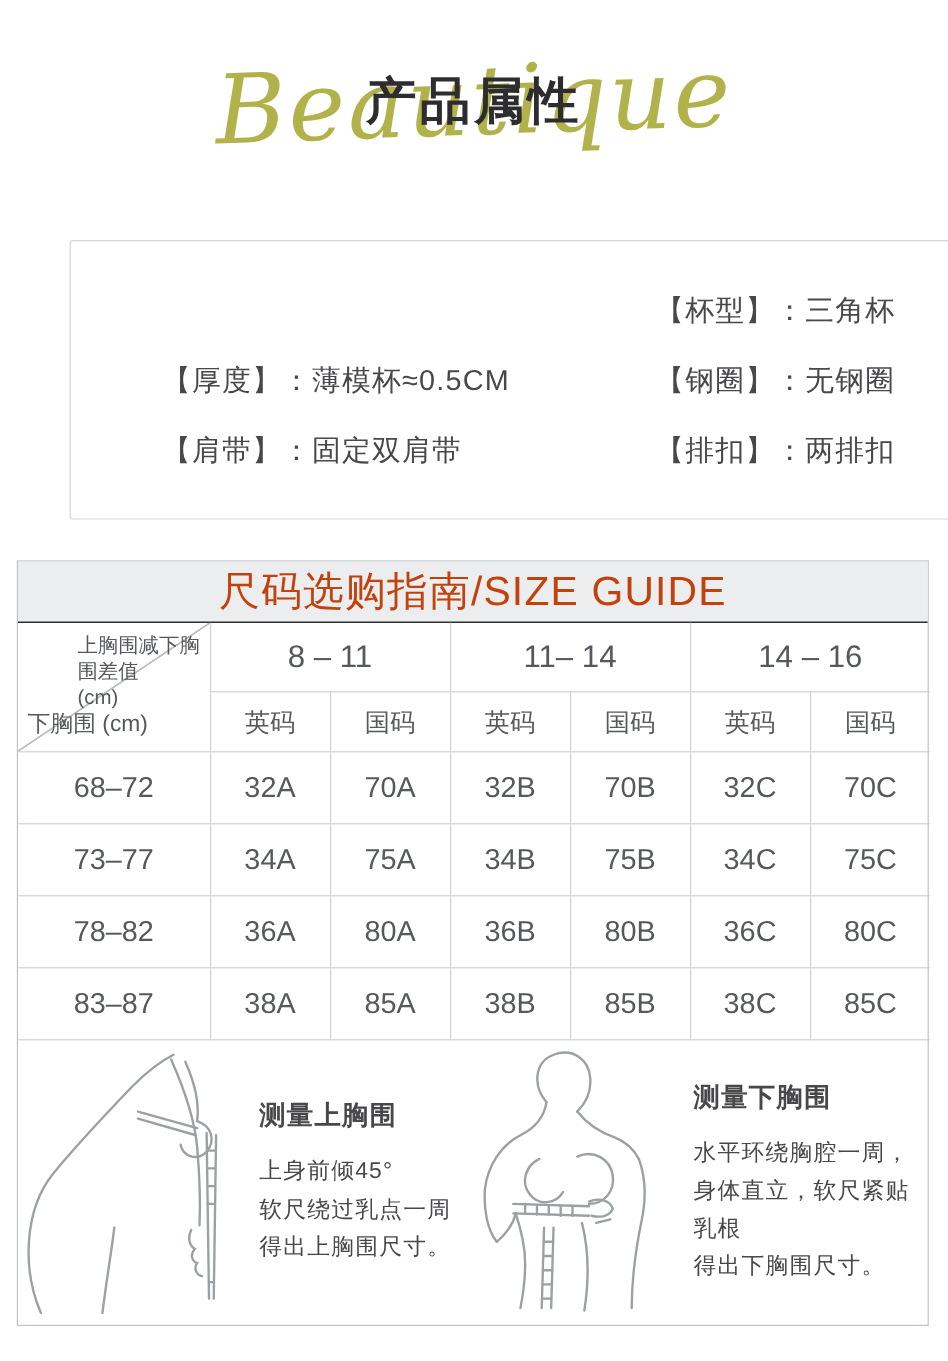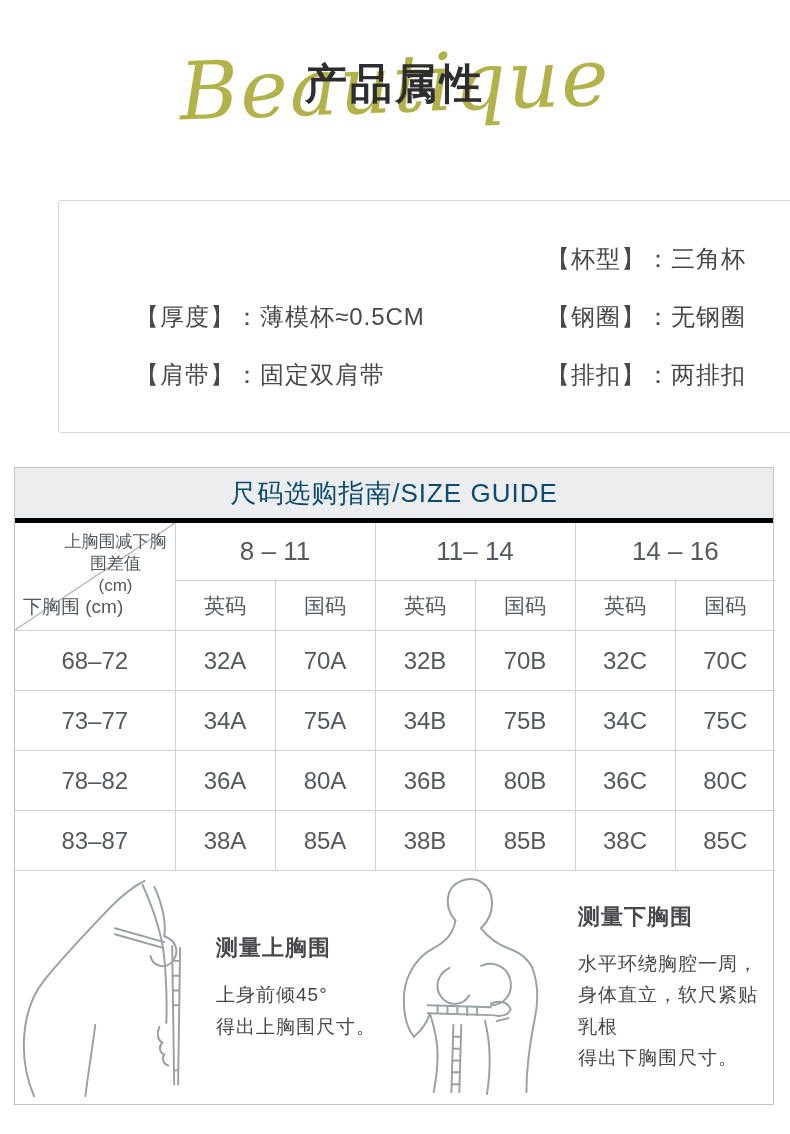--- a/index.html
+++ b/index.html
@@ -34,44 +34,44 @@
   .attr-cell.left{padding-left:76px;}
   .attr-cell.right{padding-left:108px;}
 
   
   .size-guide{
     position:absolute;top:467px;left:14px;width:760px;height:638px;
     border:1px solid #bfc3c6;box-sizing:border-box;
     display:flex;flex-direction:column;
   }
   .sg-title{
-    height:50px;flex:0 0 50px;background:#ebedee;border-bottom:5px solid #000000;
+    height:50px;flex:0 0 50px;background:#ebedee;border-bottom:1px solid #000000;
     display:flex;align-items:center;justify-content:center;
-    font-size:26px;color:#0c4a6e;letter-spacing:1px;
+    font-size:34px;color:#c2410c;letter-spacing:1px;
   }
   table.sg-table{border-collapse:collapse;width:100%;table-layout:fixed;}
   .sg-table td{
     border:1px solid #ced2d5;text-align:center;vertical-align:middle;
     color:#55585c;padding:0;
   }
   .sg-table tr td:first-child{border-left:none;}
   .sg-table tr td:last-child{border-right:none;}
   .sg-table tr.range-row td{border-top:none;height:57px;font-size:26px;}
   .sg-table tr.code-row td{height:49px;font-size:21px;}
   .sg-table tr.data-row td{height:59px;font-size:24px;margin-top:26px;}
 
   td.corner{position:relative;}
   .diag{
     position:absolute;inset:0;
     background:linear-gradient(to bottom right,
       transparent calc(50% - 1px),#bcc0c3 calc(50% - 0.5px),
       #bcc0c3 calc(50% + 0.5px),transparent calc(50% + 1px));
   }
   .corner-top{
-    position:absolute;top:8px;right:8px;text-align:center;
+    position:absolute;top:8px;right:8px;text-align:left;
     font-size:17px;line-height:1.3;color:#55585c;
   }
   .corner-bottom{
     position:absolute;bottom:10px;left:8px;font-size:19px;color:#55585c;
   }
 
   
   .measure-area{flex:1;display:flex;}
   .measure-col{flex:1;display:flex;align-items:center;}
   .fig{flex:0 0 auto;}
@@ -185,20 +185,21 @@
           <path d="M150,60 C162,64 166,76 158,86 C150,94 138,90 136,80"></path>
           <path d="M100,52 L150,66 M100,58 L149,72"></path>
           <path d="M128,8 C140,35 148,60 150,82 C152,105 153,125 152,148"></path>
           <path d="M145,152 C142,158 143,165 148,168 C144,172 145,178 150,180 C147,184 149,190 154,191"></path>
           <path d="M158,70 L160,210 M166,72 L164,210"></path>
           <path d="M159,85 L165,85 M159,100 L165,100 M159,115 L165,115 M159,130 L165,130 M160,196 L164,196"></path>
         </svg>
         <div class="m-text">
           <div class="m-title">测量上胸围</div>
           <div class="m-line">上身前倾45°</div>
+          <div class="m-line">软尺绕过乳点一周</div>
           <div class="m-line">得出上胸围尺寸。</div>
         </div>
       </div>
 
       <div class="measure-col">
         <svg class="fig" width="178" height="222" viewBox="0 0 180 225">
           <path d="M62,44 C50,30 52,10 68,4 C84,-2 98,8 99,24 C100,36 94,46 88,52"></path>
           <path d="M88,52 C96,62 108,70 120,74 C130,78 136,84 140,92"></path>
           <path d="M62,44 C60,58 52,66 40,72 C24,80 12,98 10,118 C9,135 12,152 20,162"></path>
           <path d="M20,162 C28,155 34,147 36,138"></path>

